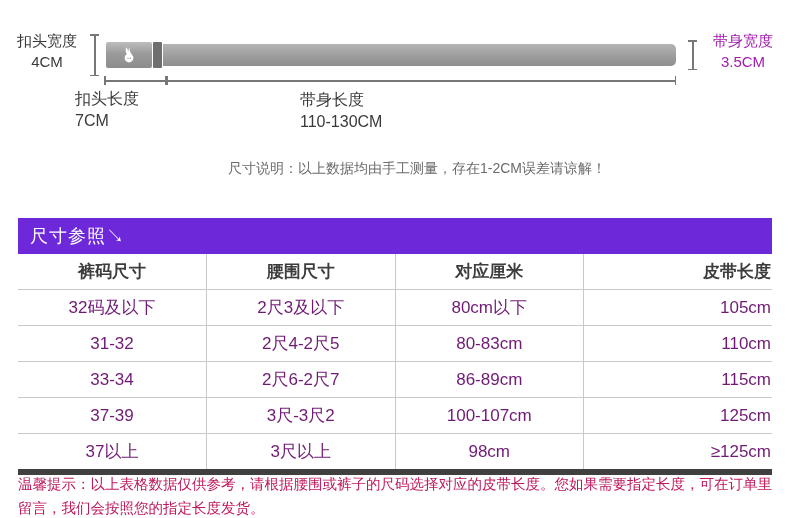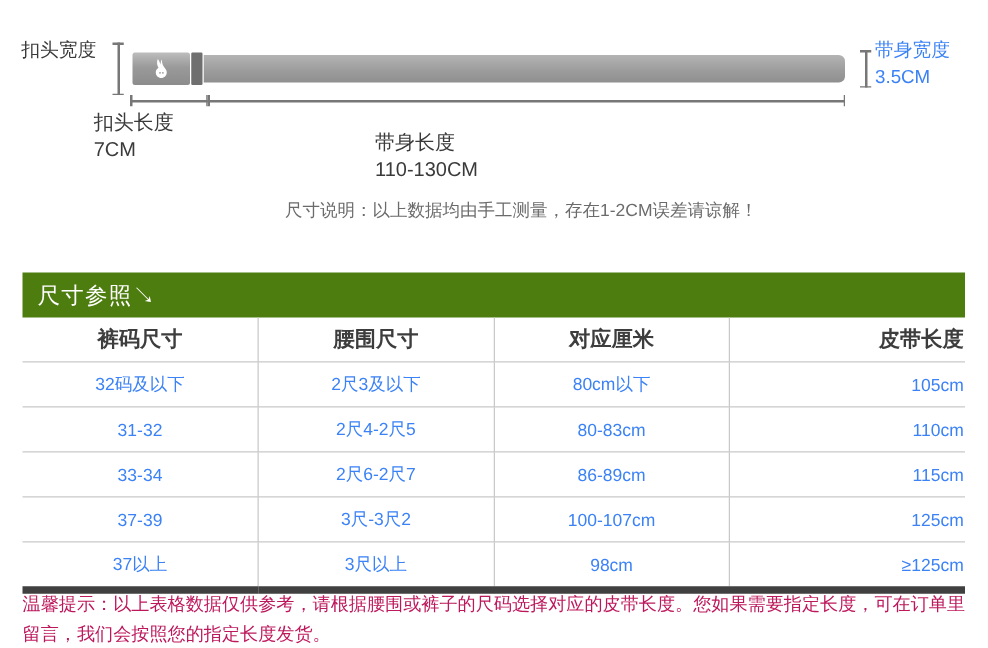--- a/index.html
+++ b/index.html
@@ -35,22 +35,23 @@
     text-align: center;
     font-size: 15px;
     color: #3a3a3a;
     line-height: 21px;
   }
   .label-right {
     position: absolute;
     left: 700px;
     top: 10px;
     width: 86px;
+    text-align: center;
     font-size: 15px;
-    color: #3b82f6;
+    color: #a21caf;
     line-height: 21px;
   }
 
   
   .vbar {
     position: absolute;
     width: 9px;
   }
   .vbar .stem {
     position: absolute;
@@ -169,21 +170,21 @@
     color: #3a3a3a;
     line-height: 22px;
   }
   #text-buckle-len {
     left: 75px;
     top: 68px;
     width: 120px;
   }
   #text-strap-len {
     left: 300px;
-    top: 84px;
+    top: 69px;
     width: 240px;
   }
 
   .note {
     position: absolute;
     left: 0;
     top: 140px;
     width: 762px;
     text-align: center;
     font-size: 14px;
@@ -192,37 +193,37 @@
   }
 
   
   .table-wrap {
     position: absolute;
     left: 18px;
     top: 198px;
     width: 754px;
   }
   .table-header {
-    background: #4d7c0f;
+    background: #6d28d9;
     color: #ffffff;
     font-size: 18px;
     padding: 6px 12px;
     letter-spacing: 1px;
   }
   table.size-table {
     border-collapse: collapse;
     width: 754px;
     table-layout: fixed;
   }
   table.size-table td {
     border: 1px solid #c9c9c9;
     height: 33px;
     text-align: center;
-    font-size: 14px;
-    color: #3b82f6;
+    font-size: 17px;
+    color: #701a75;
   }
   table.size-table tr.head td {
     font-size: 17px;
     color: #3d3d3d;
     font-weight: bold;
   }
   table.size-table tr td:first-child { border-left: none; }
   table.size-table tr td:last-child { border-right: none; text-align: right; }
   table.size-table tr.head td { border-top: none; }
   table.size-table tr:last-child td { border-bottom: 6px solid #404040; }
@@ -239,20 +240,21 @@
 </style>
 </head>
 <body>
 
 <div class="page">
 
   <div class="diagram">
 
     <div class="label-left">
       <div>扣头宽度</div>
+      <div>4CM</div>
     </div>
 
     <div class="vbar" id="vbar-buckle">
       <div class="stem"></div>
       <div class="cap top"></div>
       <div class="cap bottom"></div>
     </div>
 
     <div class="belt">
       <div class="buckle">

